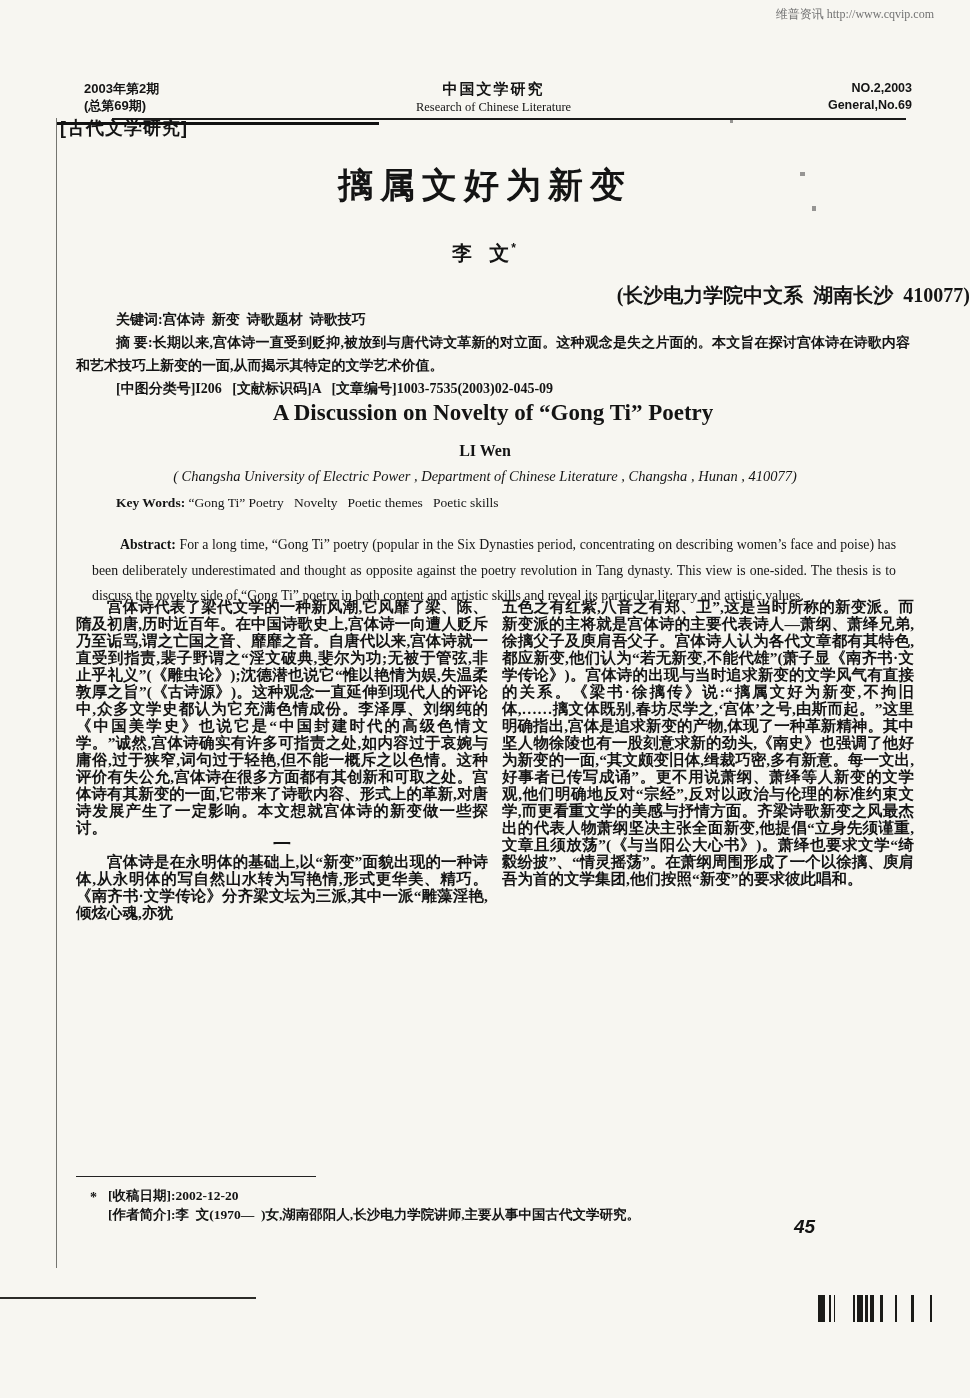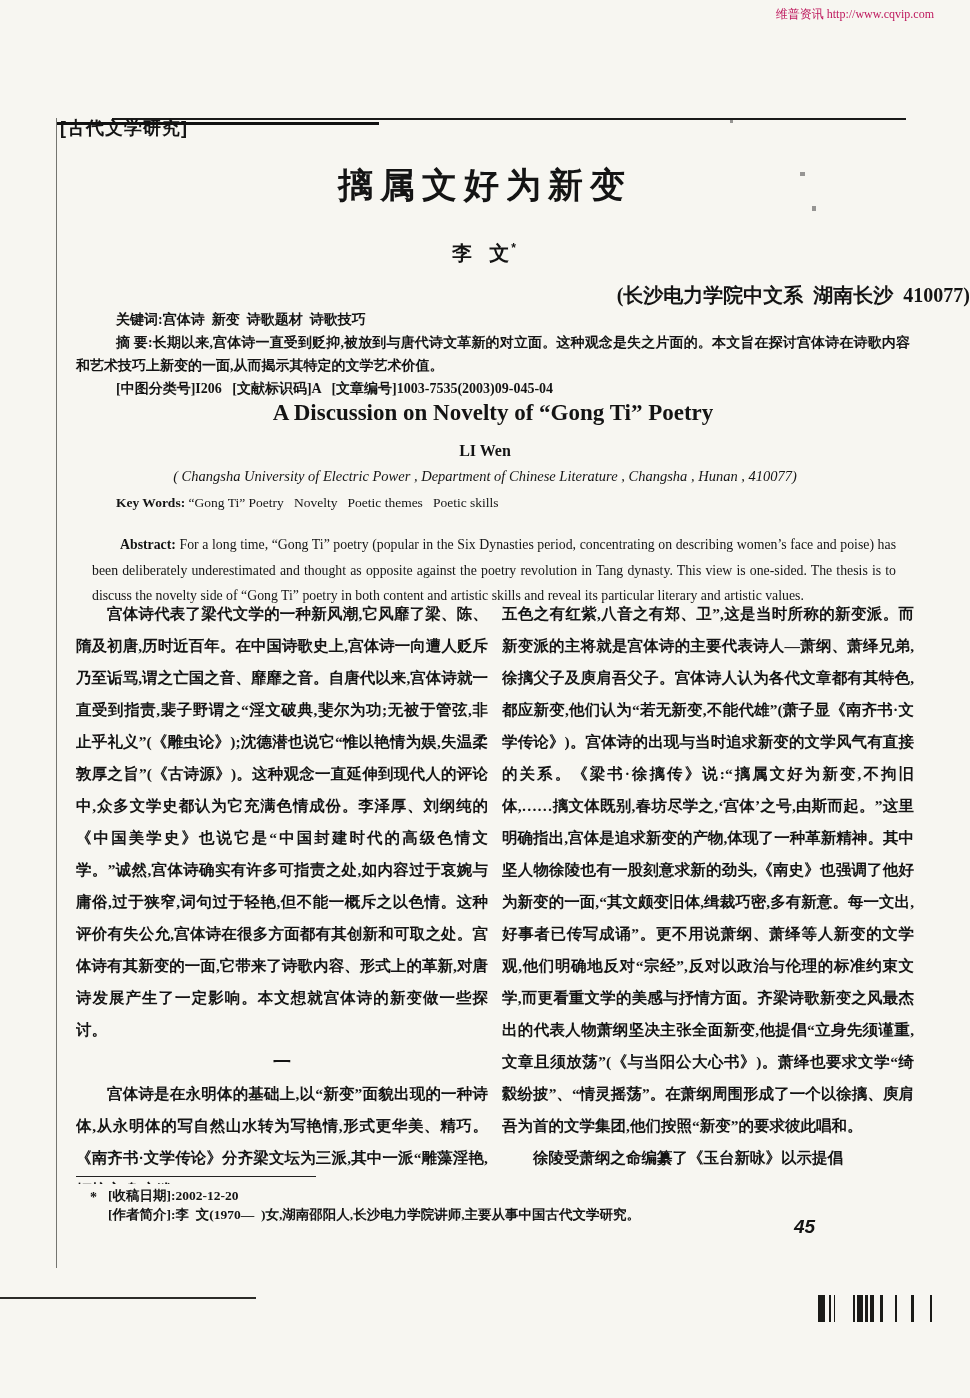--- a/index.html
+++ b/index.html
@@ -9,21 +9,21 @@
     margin:0 auto;
     background:#f7f6f1;
     overflow:hidden;
     font-family:"Liberation Serif",serif;
     color:#141414;
   }
   .abs{position:absolute;}
   .prewrap{white-space:pre-wrap;}
 
   
-  .watermark{top:6px;right:36px;font-size:12px;color:#be185d;font-family:"Liberation Serif",serif;text-align:center;}
+  .watermark{top:6px;right:36px;font-size:12px;color:#737373;font-family:"Liberation Serif",serif;text-align:center;}
 
   
   .header-row{top:80px;left:84px;right:58px;display:flex;justify-content:space-between;align-items:flex-start;}
   .hdr-issue{font-family:"Liberation Sans",sans-serif;font-weight:bold;font-size:13px;line-height:17px;}
   .hdr-center{text-align:center;}
   .hdr-journal-cn{font-family:"Liberation Sans",sans-serif;font-weight:bold;font-size:15px;letter-spacing:2px;}
   .hdr-journal-en{font-size:12.5px;margin-top:1px;}
   .hdr-no{font-family:"Liberation Sans",sans-serif;font-weight:bold;font-size:12.5px;text-align:right;line-height:17px;}
   .header-rule{top:118px;left:112px;width:794px;height:2px;background:#1a1a1a;}
   .section-bar{top:122px;left:57px;width:322px;height:3px;background:#111;}
@@ -47,21 +47,21 @@
   .author-en{top:442px;left:0;width:100%;text-align:center;font-weight:bold;font-size:16px;}
   .affil-en{top:468px;left:0;width:100%;text-align:center;font-style:italic;font-size:14.5px;}
   .kw-en{top:495px;left:76px;right:60px;font-size:13.5px;}
   .kw-en b{font-weight:bold;margin-top:6px;}
   .abs-en{top:516px;left:76px;right:58px;font-size:13.8px;line-height:25.5px;text-align:justify;}
   .abs-en p{margin:16px;text-indent:28px;}
   .abs-en b{font-weight:bold;}
 
   
   .columns{top:598px;left:76px;right:56px;height:586px;display:flex;gap:14px;overflow:hidden;}
-  .col{flex:1 1 0;font-weight:bold;font-size:15.5px;line-height:32px;text-align:justify;overflow:hidden;}
+  .col{flex:1 1 0;font-weight:bold;font-size:15.5px;line-height:17px;text-align:justify;overflow:hidden;}
   .col p{margin:0;}
   .p-indent{text-indent:2em;}
   .divider{ text-align:center;font-family:"Liberation Sans",sans-serif;font-weight:bold;font-size:18px;margin:5px 0 4px 0;}
 
   
   .fn-rule{top:1176px;left:76px;width:240px;height:1px;background:#222;}
   .footnotes{top:1186px;left:90px;right:80px;font-weight:bold;font-size:13.5px;line-height:19px;}
   .fn-row{display:flex;}
   .fn-mark{width:18px;font-size:14px;padding-top:2px;}
   .fn-lines p{margin:0;}
@@ -75,57 +75,70 @@
   .barcode .g{background:transparent;}
   .speck{background:#555;opacity:.6;}
 </style>
 </head>
 <body>
 
 <div class="page">
 
   <div class="abs watermark">维普资讯 http://www.cqvip.com</div>
 
+  <div class="abs header-row">
+    <div class="hdr-issue">
+      <div>2003年第2期</div>
+      <div>(总第69期)</div>
+    </div>
+    <div class="hdr-center">
+      <div class="hdr-journal-cn">中国文学研究</div>
+      <div class="hdr-journal-en">Research of Chinese Literature</div>
+    </div>
+    <div class="hdr-no">
+      <div>NO.2,2003</div>
+      <div>General,No.69</div>
+    </div>
+  </div>
 
   <div class="abs header-rule"></div>
   <div class="abs section-bar"></div>
   <div class="abs section-label">[古代文学研究]</div>
   <div class="abs left-margin-line"></div>
 
   <div class="abs title-cn">摛属文好为新变</div>
 
   <div class="abs author-cn"><span class="prewrap">李  文</span><sup>*</sup></div>
 
   <div class="abs affil-cn prewrap">(长沙电力学院中文系  湖南长沙  410077)</div>
 
   <div class="abs cn-meta">
     <p class="meta-line indent1"><span>关键词:</span><span class="prewrap">宫体诗  新变  诗歌题材  诗歌技巧</span></p>
     <p class="meta-line indent1 just"><span>摘  要:</span><span>长期以来,宫体诗一直受到贬抑,被放到与唐代诗文革新的对立面。这种观念是失之片面的。本文旨在探讨宫体诗在诗歌内容和艺术技巧上新变的一面,从而揭示其特定的文学艺术价值。</span></p>
-    <p class="meta-line indent1 prewrap">[中图分类号]I206   [文献标识码]A   [文章编号]1003-7535(2003)09-045-04</p>
+    <p class="meta-line indent1 prewrap">[中图分类号]I206   [文献标识码]A   [文章编号]1003-7535(2003)02-045-09</p>
   </div>
 
   <div class="abs title-en">A Discussion on Novelty of “Gong Ti” Poetry</div>
   <div class="abs author-en">LI Wen</div>
   <div class="abs affil-en">( Changsha University of Electric Power , Department of Chinese Literature , Changsha , Hunan , 410077)</div>
 
   <div class="abs kw-en indent1"><b>Key Words:</b><span class="prewrap"> “Gong Ti” Poetry   Novelty   Poetic themes   Poetic skills</span></div>
 
   <div class="abs abs-en">
     <p><b>Abstract:</b><span> For a long time, “Gong Ti” poetry (popular in the Six Dynasties period, concentrating on describing women’s face and poise) has been deliberately underestimated and thought as opposite against the poetry revolution in Tang dynasty. This view is one-sided. The thesis is to discuss the novelty side of “Gong Ti” poetry in both content and artistic skills and reveal its particular literary and artistic values.</span></p>
   </div>
 
   <div class="abs columns">
     <div class="col">
       <p class="p-indent">宫体诗代表了梁代文学的一种新风潮,它风靡了梁、陈、隋及初唐,历时近百年。在中国诗歌史上,宫体诗一向遭人贬斥乃至诟骂,谓之亡国之音、靡靡之音。自唐代以来,宫体诗就一直受到指责,裴子野谓之“淫文破典,斐尔为功;无被于管弦,非止乎礼义”(《雕虫论》);沈德潜也说它“惟以艳情为娱,失温柔敦厚之旨”(《古诗源》)。这种观念一直延伸到现代人的评论中,众多文学史都认为它充满色情成份。李泽厚、刘纲纯的《中国美学史》也说它是“中国封建时代的高级色情文学。”诚然,宫体诗确实有许多可指责之处,如内容过于哀婉与庸俗,过于狭窄,词句过于轻艳,但不能一概斥之以色情。这种评价有失公允,宫体诗在很多方面都有其创新和可取之处。宫体诗有其新变的一面,它带来了诗歌内容、形式上的革新,对唐诗发展产生了一定影响。本文想就宫体诗的新变做一些探讨。</p>
       <p class="divider">一</p>
       <p class="p-indent">宫体诗是在永明体的基础上,以“新变”面貌出现的一种诗体,从永明体的写自然山水转为写艳情,形式更华美、精巧。《南齐书·文学传论》分齐梁文坛为三派,其中一派“雕藻淫艳,倾炫心魂,亦犹</p>
     </div>
     <div class="col">
       <p>五色之有红紫,八音之有郑、卫”,这是当时所称的新变派。而新变派的主将就是宫体诗的主要代表诗人—萧纲、萧绎兄弟,徐摛父子及庾肩吾父子。宫体诗人认为各代文章都有其特色,都应新变,他们认为“若无新变,不能代雄”(萧子显《南齐书·文学传论》)。宫体诗的出现与当时追求新变的文学风气有直接的关系。《梁书·徐摛传》说:“摛属文好为新变,不拘旧体,……摛文体既别,春坊尽学之,‘宫体’之号,由斯而起。”这里明确指出,宫体是追求新变的产物,体现了一种革新精神。其中坚人物徐陵也有一股刻意求新的劲头,《南史》也强调了他好为新变的一面,“其文颇变旧体,缉裁巧密,多有新意。每一文出,好事者已传写成诵”。更不用说萧纲、萧绎等人新变的文学观,他们明确地反对“宗经”,反对以政治与伦理的标准约束文学,而更看重文学的美感与抒情方面。齐梁诗歌新变之风最杰出的代表人物萧纲坚决主张全面新变,他提倡“立身先须谨重,文章且须放荡”(《与当阳公大心书》)。萧绎也要求文学“绮縠纷披”、“情灵摇荡”。在萧纲周围形成了一个以徐摛、庾肩吾为首的文学集团,他们按照“新变”的要求彼此唱和。</p>
-      <p class="p-indent">徐陵受萧纲之命编纂了《玉台新咏》以示提倡</p>
     </div>
   </div>
 
   <div class="abs fn-rule"></div>
 
   <div class="abs footnotes">
     <div class="fn-row">
       <div class="fn-mark">*</div>
       <div class="fn-lines">
         <p><span>[收稿日期]:</span><span>2002-12-20</span></p>

